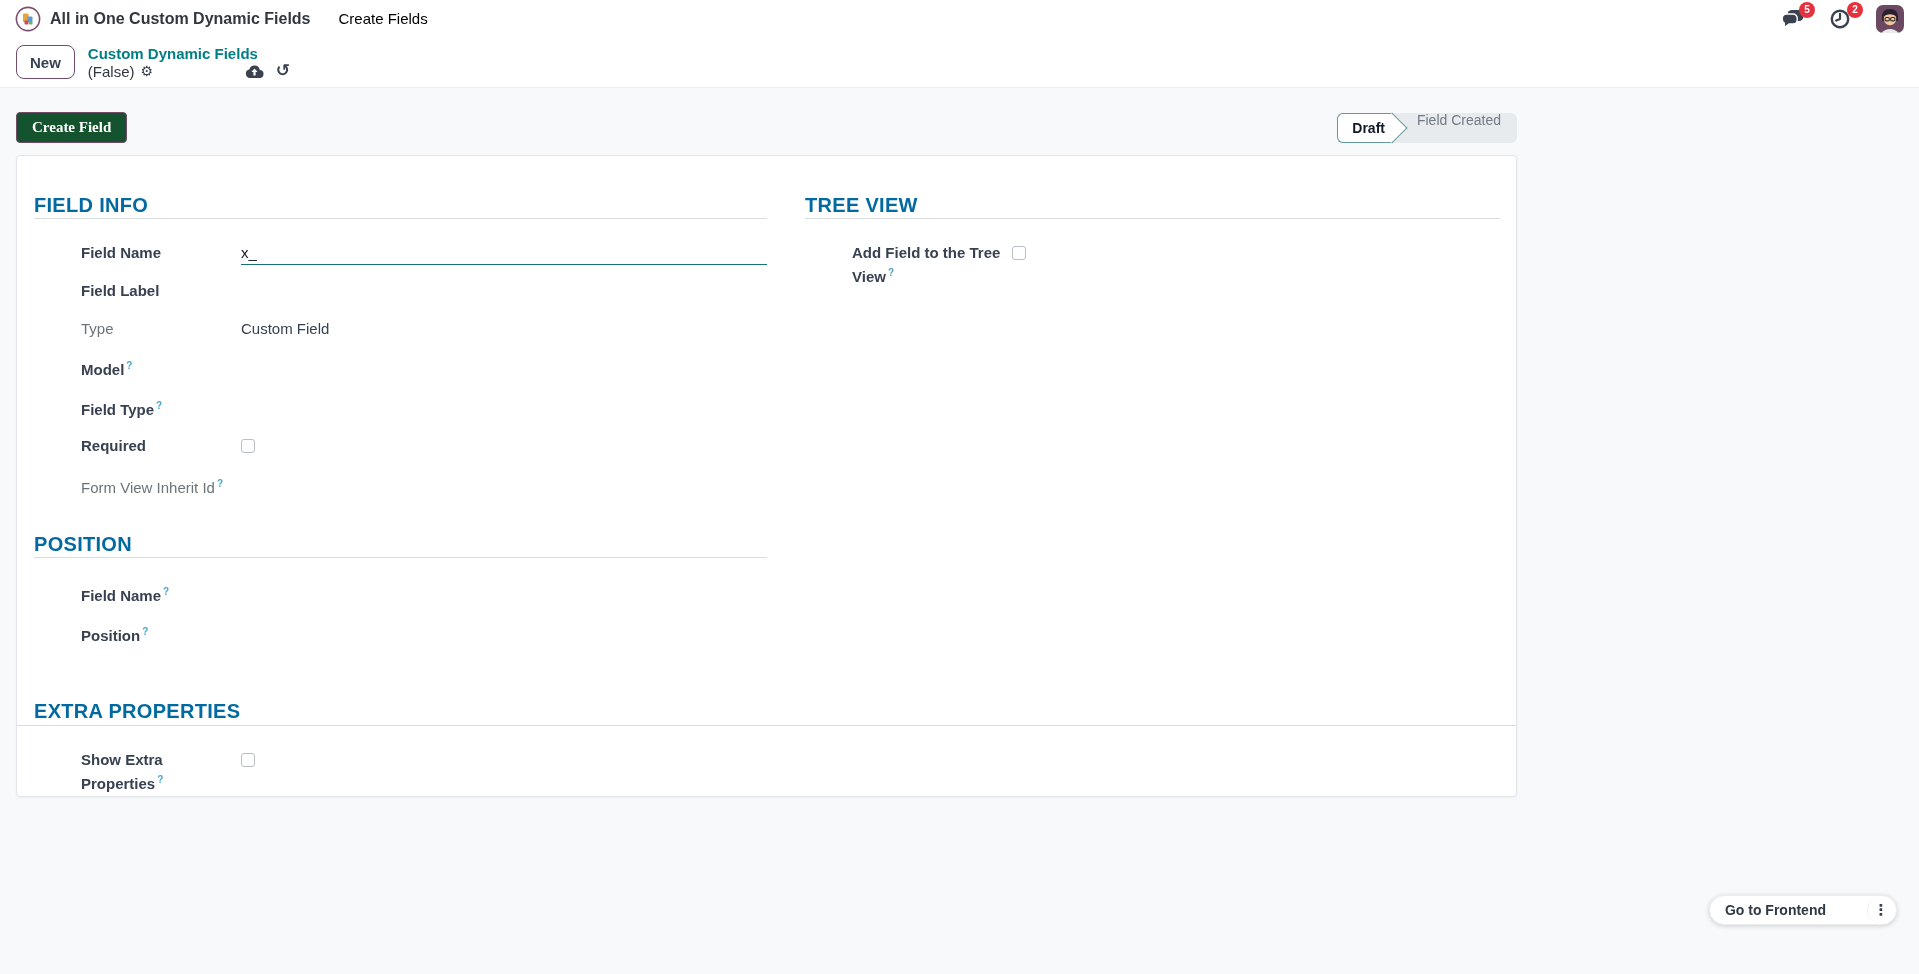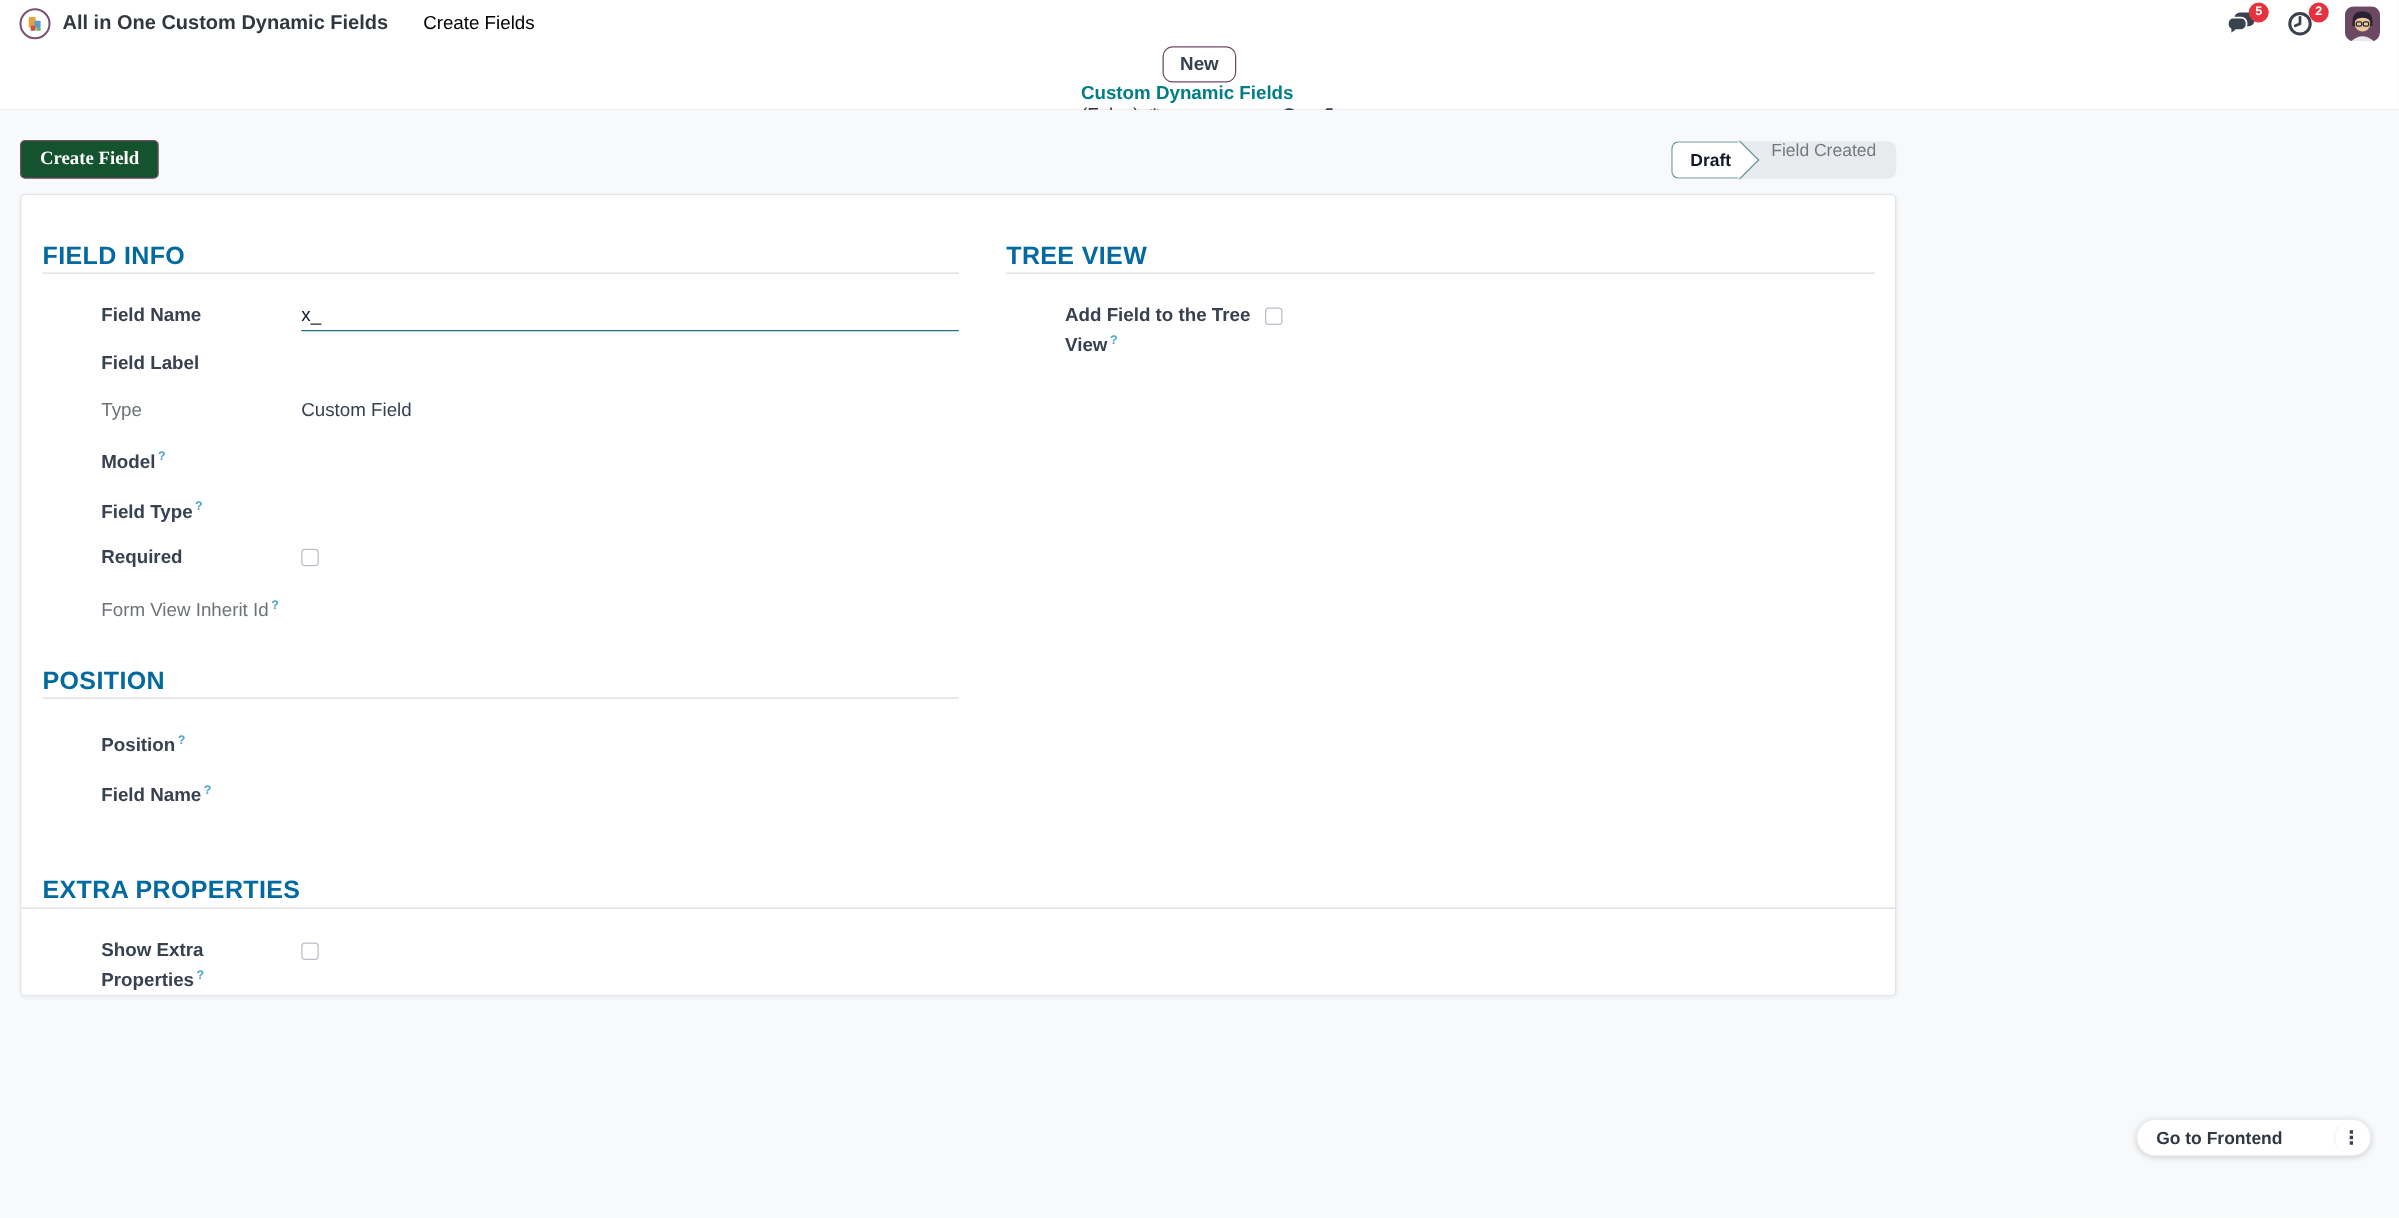--- a/index.html
+++ b/index.html
@@ -25,21 +25,21 @@
   .badge{
     position:absolute; top:-5px; right:-9px; min-width:16px; height:16px;
     background:#e4323e; color:#fff; border-radius:9px; font-size:10px; font-weight:700;
     display:flex; align-items:center; justify-content:center; padding:0 4px;
   }
   .avatar{ width:28px; height:28px; border-radius:7px; overflow:hidden; cursor:pointer; }
 
   
   .control-panel{
     height:51px; background:#fff; display:flex; align-items:center;
-    padding:0 16px; border-bottom:1px solid #eceef0;flex-direction:column;
+    padding:0 16px; border-bottom:1px solid #eceef0;
   }
   .btn-new{
     font-family:inherit; font-size:15px; font-weight:600; color:#374151;
     background:#fff; border:1px solid #714B67; border-radius:8px;
     padding:5px 13px; height:34px; cursor:pointer;
   }
   .breadcrumb-block{ margin-left:13px; display:flex; flex-direction:column; justify-content:center; line-height:17px; }
   .breadcrumb{ color:#017E84; font-weight:600; font-size:15px; cursor:pointer; }
   .record-line{ display:flex; align-items:center; font-size:15px; color:#32373f; margin-top:1px; }
   .record-name{ font-weight:500; }
@@ -276,28 +276,28 @@
           </div>
         </div>
 
         <div class="section">
           <div class="section-title">POSITION</div>
           <div class="section-hr"></div>
           <div class="section-body">
 
             <div class="form-row">
               <div class="form-label">
+                <span>Field Name</span><sup class="help">?</sup>
+              </div>
+              <div class="form-value"></div>
+            </div>
+
+            <div class="form-row">
+              <div class="form-label">
                 <span>Position</span><sup class="help">?</sup>
-              </div>
-              <div class="form-value"></div>
-            </div>
-
-            <div class="form-row">
-              <div class="form-label">
-                <span>Field Name</span><sup class="help">?</sup>
               </div>
               <div class="form-value"></div>
             </div>
 
           </div>
         </div>
       </div>
 
       <div class="col-right">
         <div class="section">

